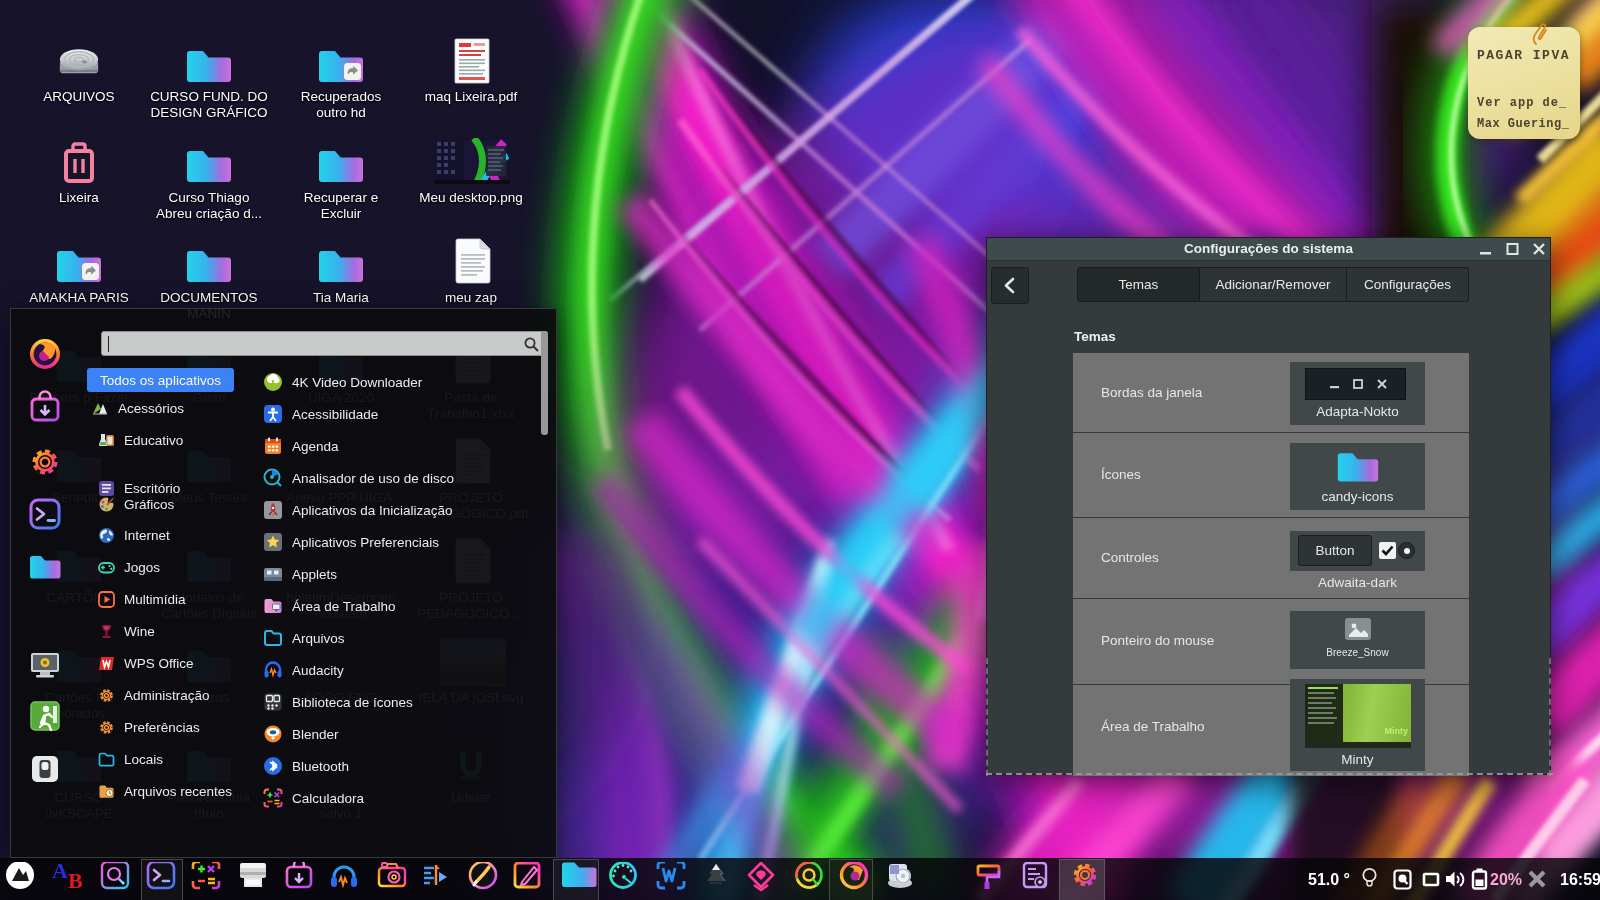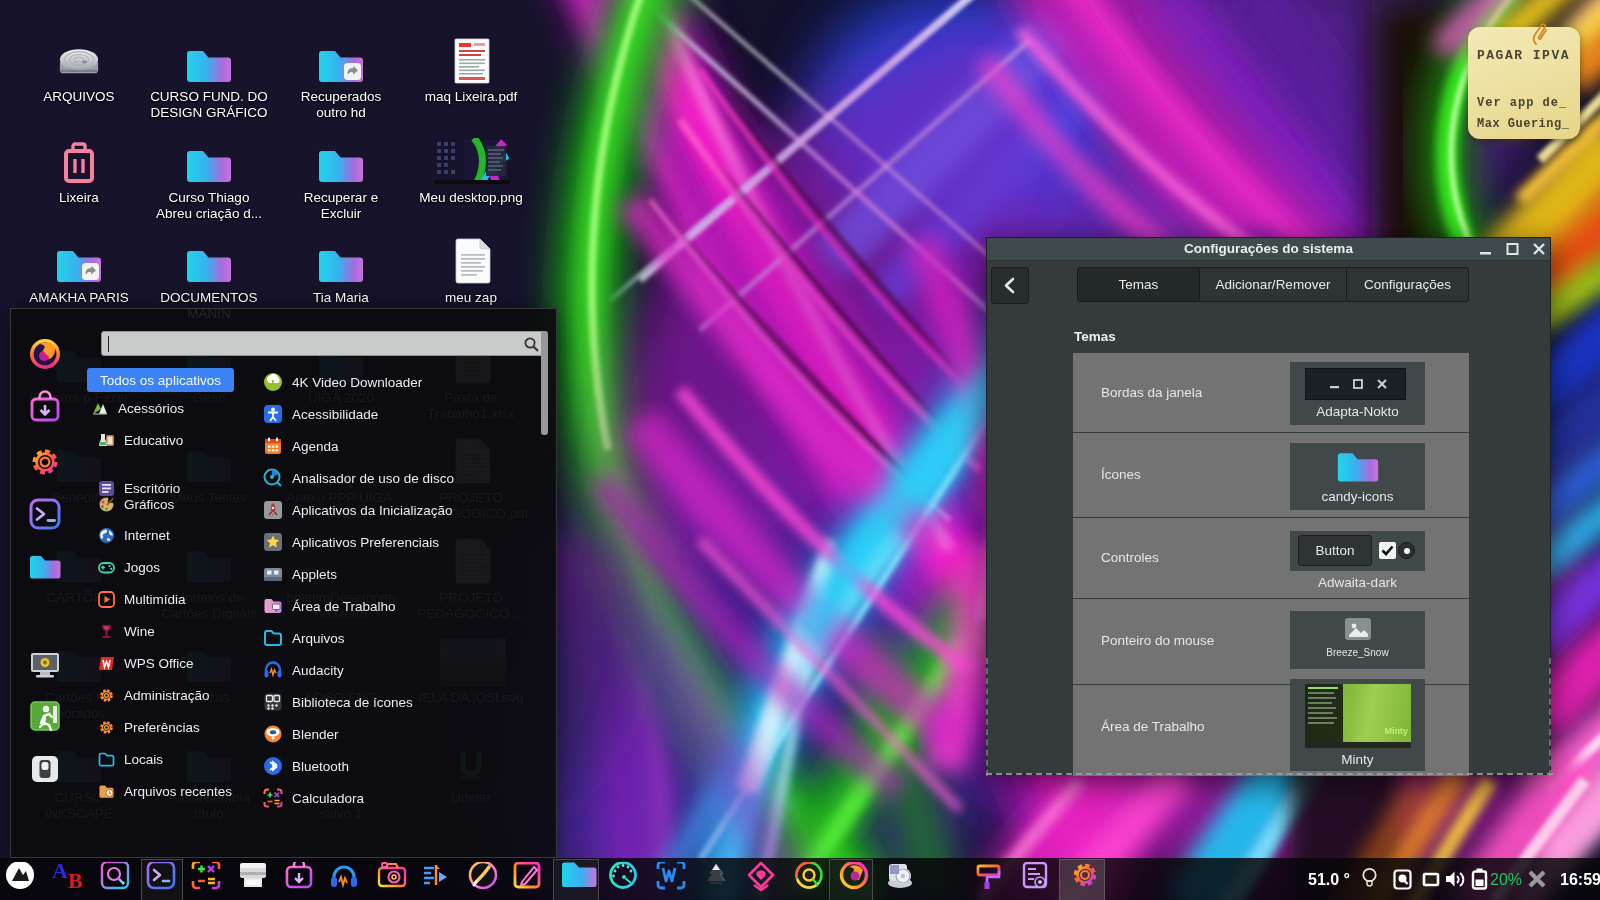--- a/index.html
+++ b/index.html
@@ -856,21 +856,21 @@
       </svg>
   <svg class="abs" style="left:1444px;top:10px" width="21" height="22" viewBox="0 0 21 22">
         <path d="M2,8 h4 l4.5,-4.5 v15 L6,14 h-4 z" fill="#fff"></path>
         <path d="M13,8 a4.5,4.5 0 0 1 0,7 M16,5 a8,8 0 0 1 0,13" stroke="#fff" stroke-width="1.9" fill="none"></path>
       </svg>
   <svg class="abs" style="left:1470px;top:9px" width="19" height="24" viewBox="0 0 19 24">
         <rect x="3" y="4.5" width="13" height="17" rx="2" fill="none" stroke="#fff" stroke-width="2.4"></rect>
         <rect x="6.5" y="1.5" width="6" height="3" fill="#fff"></rect>
         <rect x="5.5" y="12.5" width="8" height="6.5" fill="#fff"></rect>
       </svg>
-  <div class="abs" style="left:1490px;top:13px;color:#22c55e;font-size:16px;font-weight:normal">20%</div>
+  <div class="abs" style="left:1490px;top:13px;color:#f9a8d4;font-size:16px;font-weight:bold">20%</div>
   <svg class="abs" style="left:1527px;top:11px" width="20" height="20" viewBox="0 0 20 20">
         <path d="M3,3 L17,17 M17,3 L3,17" stroke="#9a9a9a" stroke-width="4.2"></path>
       </svg>
   <div class="abs" style="left:1560px;top:13px;color:#fff;font-size:16px;font-weight:bold">16:59</div>
 
   <div class="abs" style="left:141px;top:1px;width:40px;height:40px;border:1px solid #4a4a4a;background:rgba(40,40,40,.3)"></div>
   <div class="abs" style="left:553px;top:1px;width:44px;height:40px;border:1px solid #4a4a4a;background:rgba(50,50,50,.35)"></div>
   <div class="abs" style="left:829px;top:1px;width:42px;height:40px;border:1px solid #4a4a4a;background:rgba(40,40,40,.3)"></div>
   <div class="abs" style="left:1059px;top:1px;width:44px;height:40px;border:1px solid #5a5a5a;background:rgba(120,120,120,.35)"></div>
   <svg class="abs" style="left:4px;top:4px" width="1100" height="34" viewBox="0 0 1100 34">

